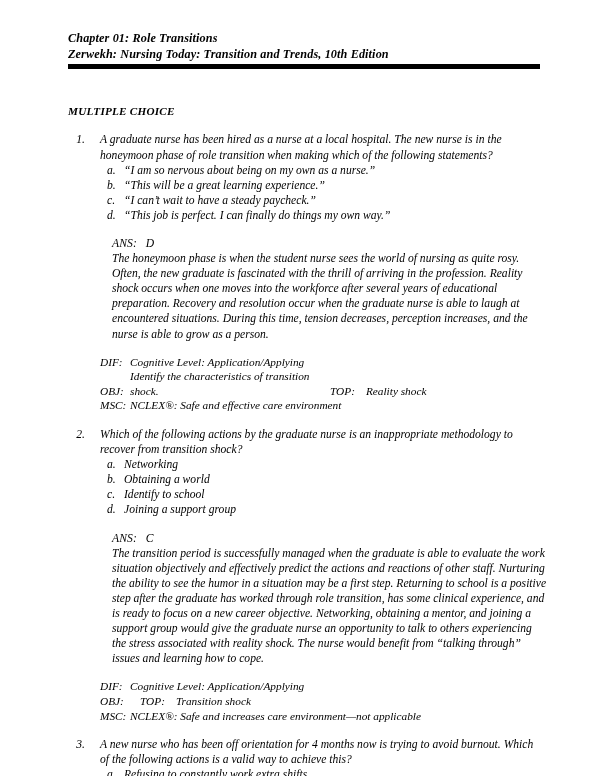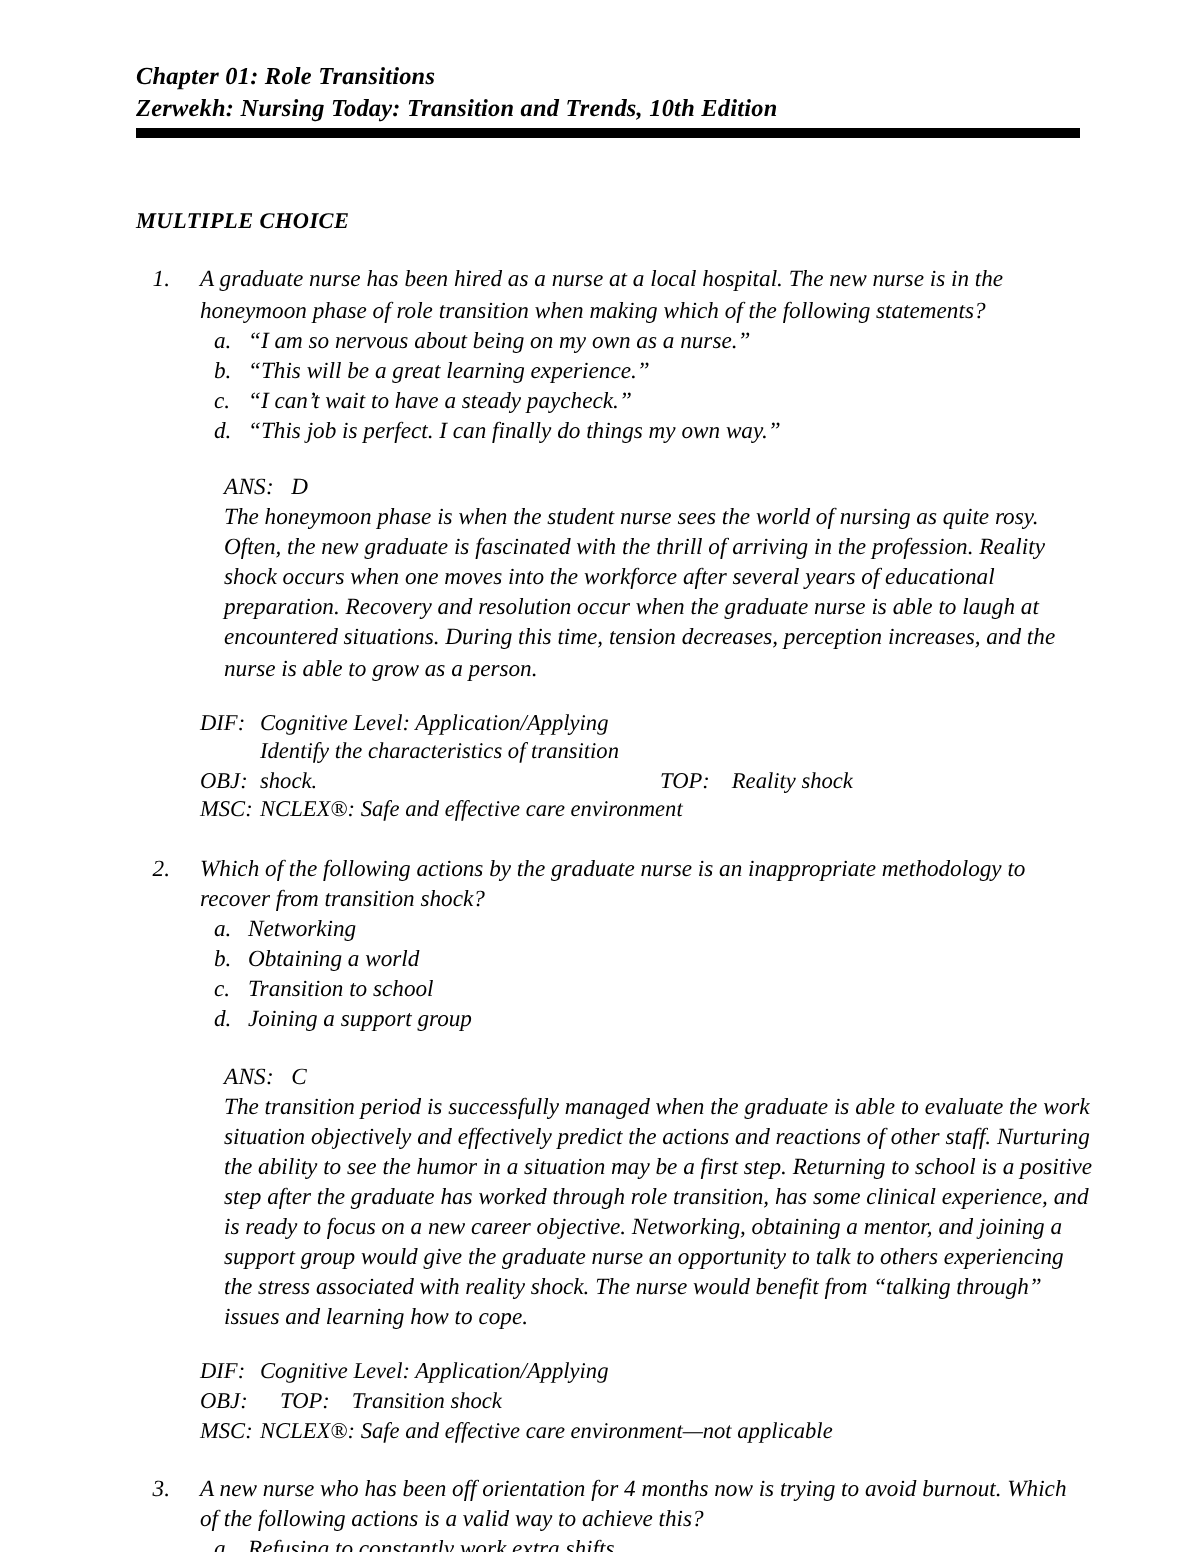--- a/index.html
+++ b/index.html
@@ -212,21 +212,21 @@
       <div class="option-row">
         <div class="opt-letter">a.</div>
         <div class="opt-text">Networking</div>
       </div>
       <div class="option-row">
         <div class="opt-letter">b.</div>
         <div class="opt-text">Obtaining a world</div>
       </div>
       <div class="option-row">
         <div class="opt-letter">c.</div>
-        <div class="opt-text">Transition to school</div>
+        <div class="opt-text">Identify to school</div>
       </div>
       <div class="option-row">
         <div class="opt-letter">d.</div>
         <div class="opt-text">Joining a support group</div>
       </div>
     </div>
     <div class="answer-area">
       <div class="ans-line">
         <span class="ans-label">ANS:</span>
         &nbsp;
@@ -239,21 +239,21 @@
         <div class="meta-label">DIF:</div>
         <div class="meta-value">Cognitive Level: Application/Applying</div>
       </div>
       <div class="meta-row meta-row-with-top">
         <div class="meta-label">OBJ:</div>
         <div class="meta-top-label">TOP:</div>
         <div class="meta-top-value">Transition shock</div>
       </div>
       <div class="meta-row">
         <div class="meta-label">MSC:</div>
-        <div class="meta-value">NCLEX®: Safe and effective care environment—not applicable</div>
+        <div class="meta-value">NCLEX®: Safe and increases care environment—not applicable</div>
       </div>
     </div>
   </div>
 
   <div class="question-block">
     <div class="q-row">
       <div class="q-num">3.</div>
       <div class="q-stem">A new nurse who has been off orientation for 4 months now is trying to avoid burnout. Which of the following actions is a valid way to achieve this?</div>
     </div>
     <div class="options">

